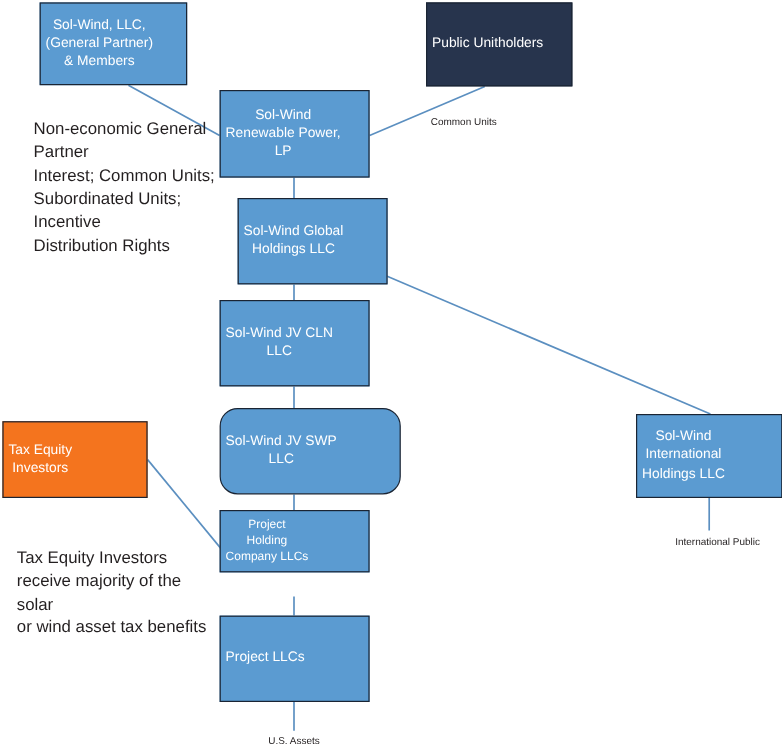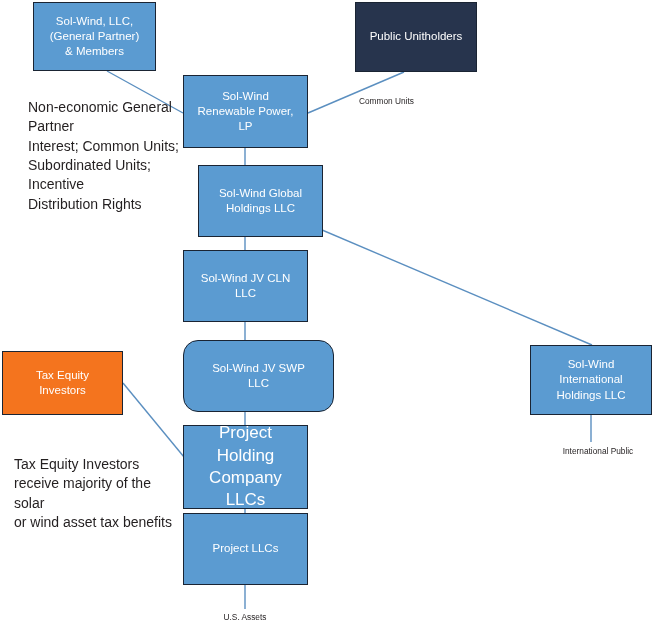--- a/index.html
+++ b/index.html
@@ -16,21 +16,21 @@
     height: 623px;
     background: #ffffff;
     overflow: hidden;
   }
   .node {
     position: absolute;
     box-sizing: border-box;
     border: 1.5px solid #1a2433;
     display: flex;
     align-items: center;
-    justify-content: center;
+    justify-content: flex-start;
     text-align: center;
     color: #ffffff;
     line-height: 1.32;
     z-index: 3;
   }
   .node-blue {
     background: #5b9bd1;
   }
   .node-navy {
     background: #27344d;
@@ -124,21 +124,21 @@
   <div class="node node-blue" style="left:183px; top:250px; width:125px; height:72px; font-size:11.5px;">
     <span class="node-label">Sol-Wind JV CLN
 LLC</span>
   </div>
 
   <div class="node node-blue" style="left:183px; top:340px; width:151px; height:72px; font-size:11.5px;border-radius:15px;">
     <span class="node-label">Sol-Wind JV SWP
 LLC</span>
   </div>
 
-  <div class="node node-blue" style="left:183px; top:425px; width:125px; height:84px; font-size:17px;">
+  <div class="node node-blue" style="left:183px; top:425px; width:125px; height:52px; font-size:10px;">
     <span class="node-label">Project
 Holding
 Company LLCs</span>
   </div>
 
   <div class="node node-orange" style="left:2px; top:351px; width:121px; height:64px; font-size:11.5px;">
     <span class="node-label">Tax Equity
 Investors</span>
   </div>
 

